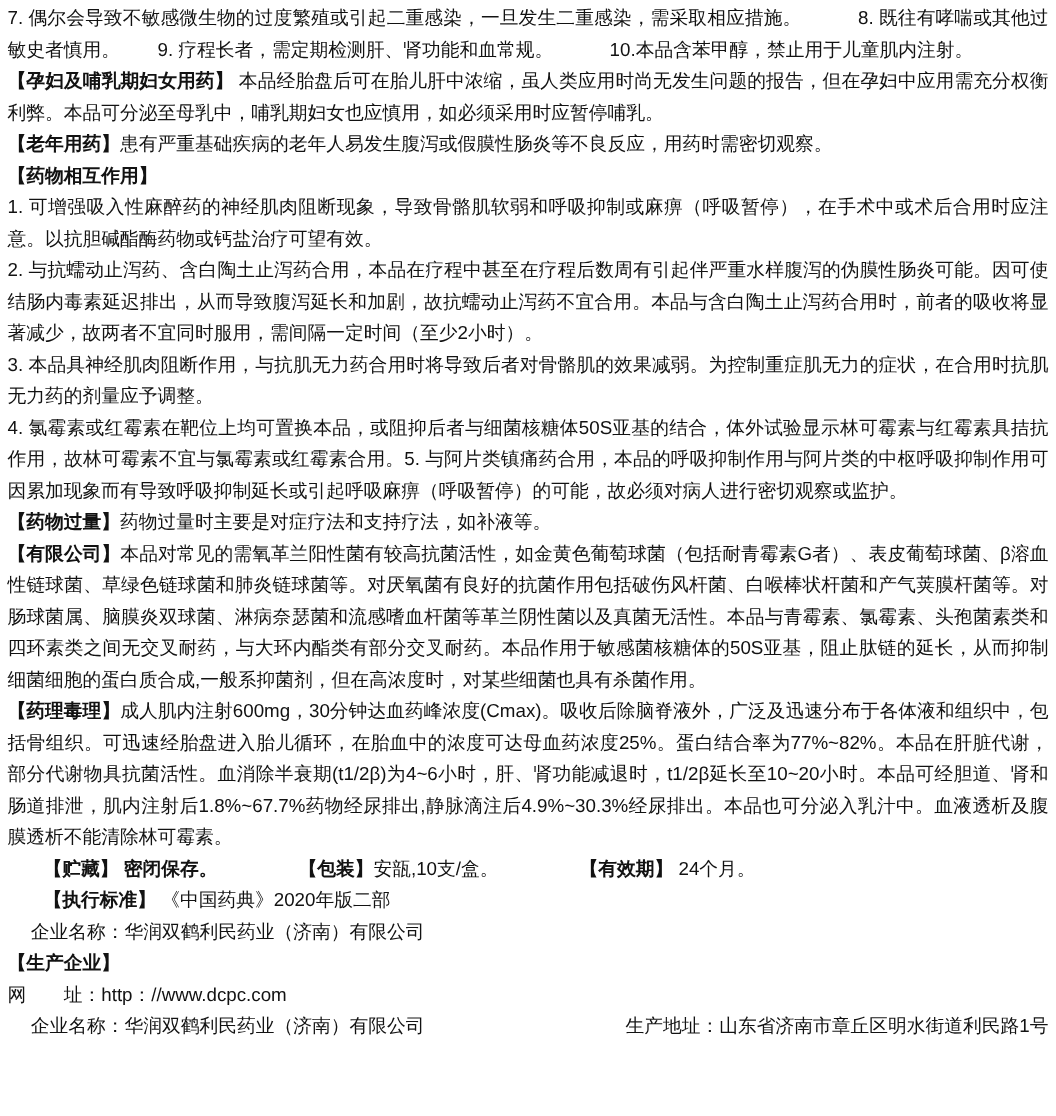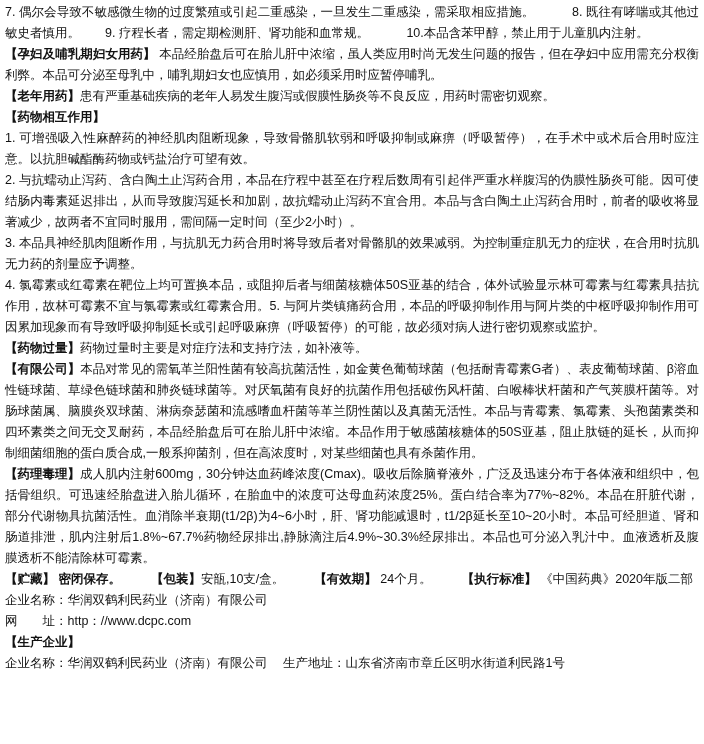--- a/index.html
+++ b/index.html
@@ -12,23 +12,23 @@
     font-family: "Liberation Sans", "DejaVu Sans", sans-serif;
     font-size: 12.5px;
     line-height: 21px;
     padding: 2px 5px 0 5px;
     overflow: hidden;
   }
   p { margin: 0; text-align: justify; }
   p.noj { text-align: left; }
   b, .lbl { font-weight: 700; }
   .boldval { font-weight: 700; }
-  .grp { display: inline-block; margin-right: 2.4em; }
+  .grp { display: inline-block; margin-right: 2.4em; margin-left: 24px; }
   .grp:last-child { margin-right: 0; }
-  .row2 { display: flex; }
+  .row2 { display: flex; text-align: right; }
   .c1 { flex: 0 0 278px; }
   .c2 { flex: 1 1 auto; }
 </style>
 </head>
 <body>
 
 <div>
 
   <p><span>7. 偶尔会导致不敏感微生物的过度繁殖或引起二重感染，一旦发生二重感染，需采取相应措施。　　　8. 既往有哮喘或其他过敏史者慎用。　　9. 疗程长者，需定期检测肝、肾功能和血常规。　　　10.本品含苯甲醇，禁止用于儿童肌内注射。</span></p>
 
@@ -43,36 +43,36 @@
 
   <p><span>2. 与抗蠕动止泻药、含白陶土止泻药合用，本品在疗程中甚至在疗程后数周有引起伴严重水样腹泻的伪膜性肠炎可能。因可使结肠内毒素延迟排出，从而导致腹泻延长和加剧，故抗蠕动止泻药不宜合用。本品与含白陶土止泻药合用时，前者的吸收将显著减少，故两者不宜同时服用，需间隔一定时间（至少2小时）。</span></p>
 
   <p><span>3. 本品具神经肌肉阻断作用，与抗肌无力药合用时将导致后者对骨骼肌的效果减弱。为控制重症肌无力的症状，在合用时抗肌无力药的剂量应予调整。</span></p>
 
   <p><span>4. 氯霉素或红霉素在靶位上均可置换本品，或阻抑后者与细菌核糖体50S亚基的结合，体外试验显示林可霉素与红霉素具拮抗作用，故林可霉素不宜与氯霉素或红霉素合用。5. 与阿片类镇痛药合用，本品的呼吸抑制作用与阿片类的中枢呼吸抑制作用可因累加现象而有导致呼吸抑制延长或引起呼吸麻痹（呼吸暂停）的可能，故必须对病人进行密切观察或监护。</span></p>
 
 
   <p><b>【药物过量】</b><span>药物过量时主要是对症疗法和支持疗法，如补液等。</span></p>
 
-  <p><b>【有限公司】</b><span>本品对常见的需氧革兰阳性菌有较高抗菌活性，如金黄色葡萄球菌（包括耐青霉素G者）、表皮葡萄球菌、β溶血性链球菌、草绿色链球菌和肺炎链球菌等。对厌氧菌有良好的抗菌作用包括破伤风杆菌、白喉棒状杆菌和产气荚膜杆菌等。对肠球菌属、脑膜炎双球菌、淋病奈瑟菌和流感嗜血杆菌等革兰阴性菌以及真菌无活性。本品与青霉素、氯霉素、头孢菌素类和四环素类之间无交叉耐药，本品经胎盘后可在胎儿肝中浓缩。本品作用于敏感菌核糖体的50S亚基，阻止肽链的延长，从而抑制细菌细胞的蛋白质合成,一般系抑菌剂，但在高浓度时，对某些细菌也具有杀菌作用。</span></p>
+  <p><b>【有限公司】</b><span>本品对常见的需氧革兰阳性菌有较高抗菌活性，如金黄色葡萄球菌（包括耐青霉素G者）、表皮葡萄球菌、β溶血性链球菌、草绿色链球菌和肺炎链球菌等。对厌氧菌有良好的抗菌作用包括破伤风杆菌、白喉棒状杆菌和产气荚膜杆菌等。对肠球菌属、脑膜炎双球菌、淋病奈瑟菌和流感嗜血杆菌等革兰阴性菌以及真菌无活性。本品与青霉素、氯霉素、头孢菌素类和四环素类之间无交叉耐药，与大环内酯类有部分交叉耐药。本品作用于敏感菌核糖体的50S亚基，阻止肽链的延长，从而抑制细菌细胞的蛋白质合成,一般系抑菌剂，但在高浓度时，对某些细菌也具有杀菌作用。</span></p>
 
   <p><b>【药理毒理】</b><span>成人肌内注射600mg，30分钟达血药峰浓度(Cmax)。吸收后除脑脊液外，广泛及迅速分布于各体液和组织中，包括骨组织。可迅速经胎盘进入胎儿循环，在胎血中的浓度可达母血药浓度25%。蛋白结合率为77%~82%。本品在肝脏代谢，部分代谢物具抗菌活性。血消除半衰期(t1/2β)为4~6小时，肝、肾功能减退时，t1/2β延长至10~20小时。本品可经胆道、肾和肠道排泄，肌内注射后1.8%~67.7%药物经尿排出,静脉滴注后4.9%~30.3%经尿排出。本品也可分泌入乳汁中。血液透析及腹膜透析不能清除林可霉素。</span></p>
 
   <p class="noj">
     <span class="grp"><b>【贮藏】</b><span class="boldval"> 密闭保存。</span></span><span class="grp"><b>【包装】</b><span>安瓿,10支/盒。</span></span><span class="grp"><b>【有效期】</b><span> 24个月。</span></span><span class="grp"><b>【执行标准】</b><span> 《中国药典》2020年版二部</span></span>
   </p>
 
 
 
   <div class="row2">
     <span class="c1"><span>企业名称：</span><span>华润双鹤利民药业（济南）有限公司</span></span>
   </div>
 
+  <p class="noj"><b>【生产企业】</b></p>
+
   <p class="noj"><span>网　　址：</span><span>http：//www.dcpc.com</span></p>
-
-  <p class="noj"><b>【生产企业】</b></p>
 
   <div class="row2">
     <span class="c1"><span>企业名称：</span><span>华润双鹤利民药业（济南）有限公司</span></span>
     <span class="c2"><span>生产地址：</span><span>山东省济南市章丘区明水街道利民路1号</span></span>
   </div>
 
 </div>
 
 </body></html>

